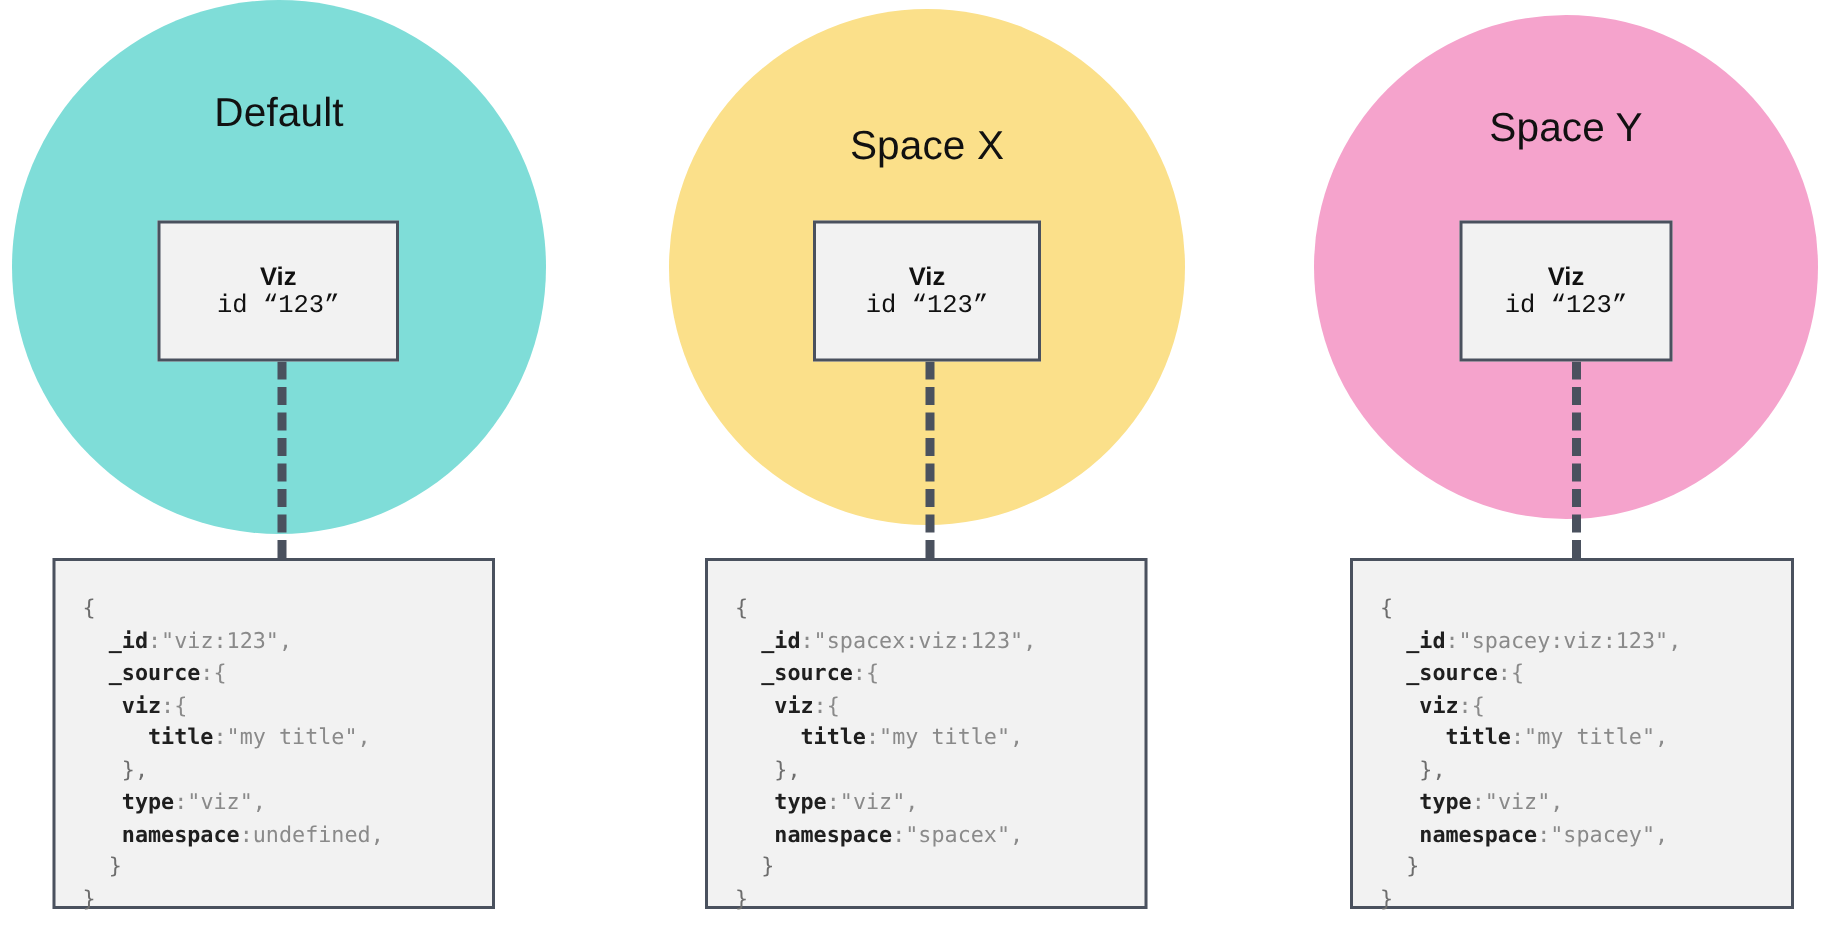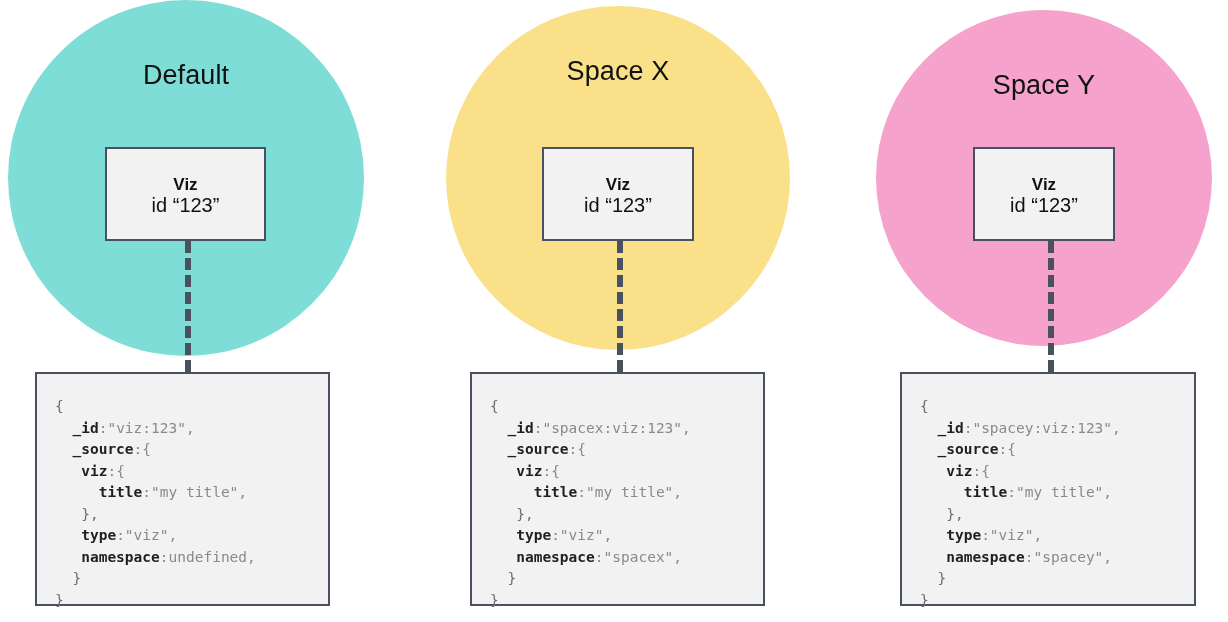--- a/index.html
+++ b/index.html
@@ -58,22 +58,22 @@
     justify-content: center;
   }
   .viz-title {
     font-family: "Liberation Sans", sans-serif;
     font-size: 17px;
     font-weight: bold;
     color: #111111;
     line-height: 21px;
   }
   .viz-sub {
-    font-family: Liberation Sans, sans-serif;
-    font-size: 20px;
+    font-family: Liberation Mono, monospace;
+    font-size: 17px;
     font-weight: 400;
     color: #111111;
     line-height: 20px;
   }
 
   
   .connector {
     position: absolute;
     width: 0;
     border-left: 6px dashed #4a515e;
@@ -110,21 +110,21 @@
       <div class="viz-box" style="left: 105px; top: 147px; width: 161px; height: 94px;">
         <div class="viz-title">Viz</div>
         <div class="viz-sub">id “123”</div>
       </div>
       <div class="code-box" style="left: 35px; top: 372px; width: 295px; height: 234px;">
         <div class="code"><div><span class="b">{</span></div><div><span class="b">  </span><span class="k">_id</span><span class="p">:</span><span class="v">"viz:123"</span><span class="p">,</span></div><div><span class="b">  </span><span class="k">_source</span><span class="p">:{</span></div><div><span class="b">   </span><span class="k">viz</span><span class="p">:{</span></div><div><span class="b">     </span><span class="k">title</span><span class="p">:</span><span class="v">"my title"</span><span class="p">,</span></div><div><span class="b">   </span><span class="b">},</span></div><div><span class="b">   </span><span class="k">type</span><span class="p">:</span><span class="v">"viz"</span><span class="p">,</span></div><div><span class="b">   </span><span class="k">namespace</span><span class="p">:</span><span class="v">undefined</span><span class="p">,</span></div><div><span class="b">  </span><span class="b">}</span></div><div><span class="b">}</span></div></div>
       </div>
     </div>
     <div class="column" style="left: 0px; width: 1228px;">
       <div class="circle" style="left: 446px; top: 6px; width: 344px; height: 344px; background: rgb(251, 224, 138);"></div>
-      <div class="circle-title" style="left: 446px; top: 56px; width: 344px;">Space X</div>
+      <div class="circle-title" style="left: 446px; top: 82px; width: 344px;">Space X</div>
       <div class="connector" style="left: 617px; top: 241px; height: 131px;"></div>
       <div class="viz-box" style="left: 542px; top: 147px; width: 152px; height: 94px;">
         <div class="viz-title">Viz</div>
         <div class="viz-sub">id “123”</div>
       </div>
       <div class="code-box" style="left: 470px; top: 372px; width: 295px; height: 234px;">
         <div class="code"><div><span class="b">{</span></div><div><span class="b">  </span><span class="k">_id</span><span class="p">:</span><span class="v">"spacex:viz:123"</span><span class="p">,</span></div><div><span class="b">  </span><span class="k">_source</span><span class="p">:{</span></div><div><span class="b">   </span><span class="k">viz</span><span class="p">:{</span></div><div><span class="b">     </span><span class="k">title</span><span class="p">:</span><span class="v">"my title"</span><span class="p">,</span></div><div><span class="b">   </span><span class="b">},</span></div><div><span class="b">   </span><span class="k">type</span><span class="p">:</span><span class="v">"viz"</span><span class="p">,</span></div><div><span class="b">   </span><span class="k">namespace</span><span class="p">:</span><span class="v">"spacex"</span><span class="p">,</span></div><div><span class="b">  </span><span class="b">}</span></div><div><span class="b">}</span></div></div>
       </div>
     </div>
     <div class="column" style="left: 0px; width: 1138px;">

